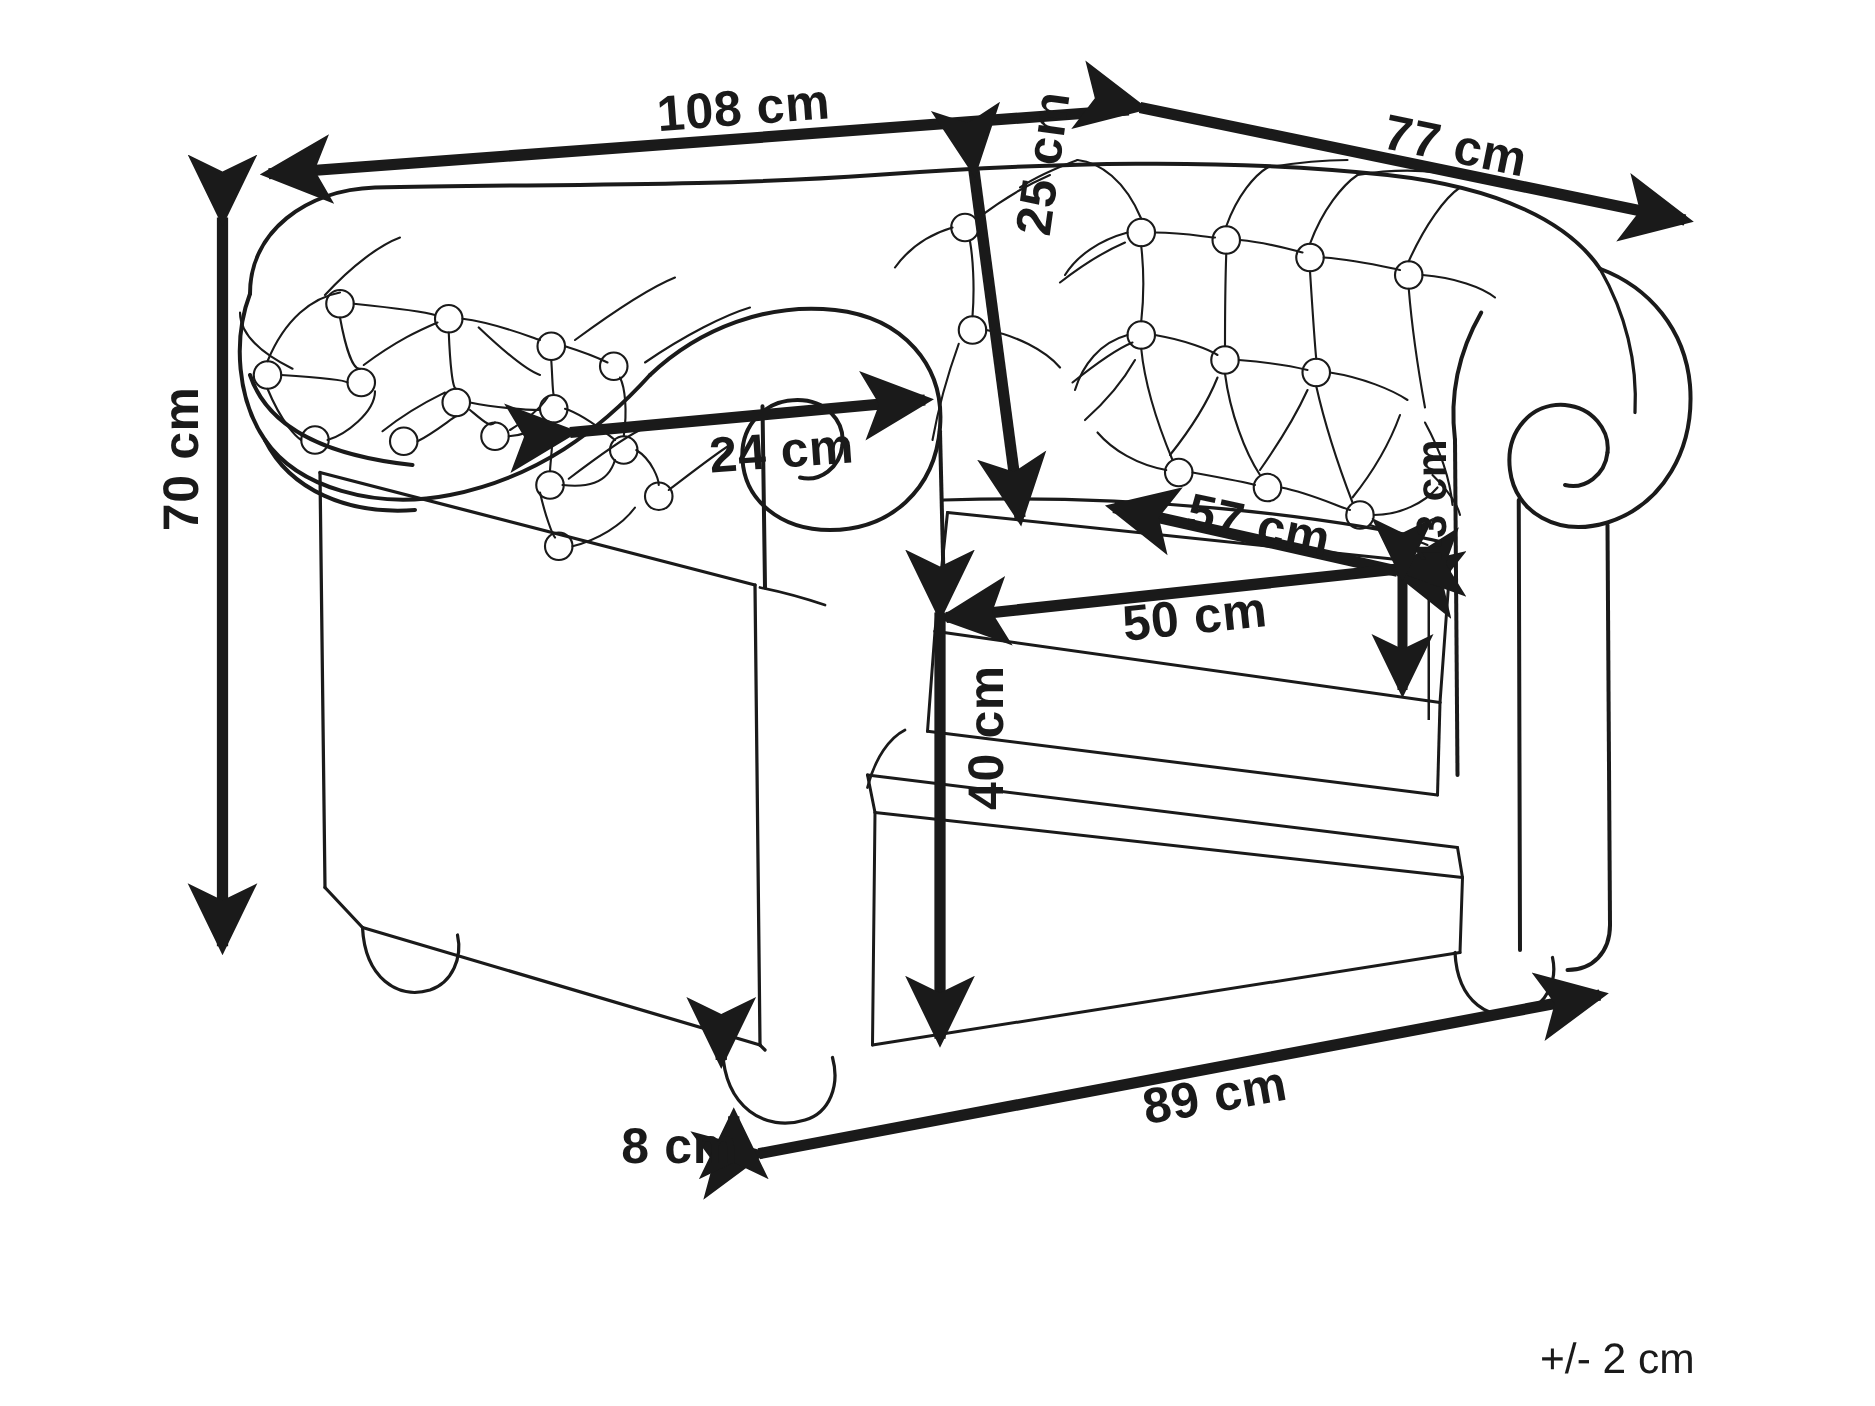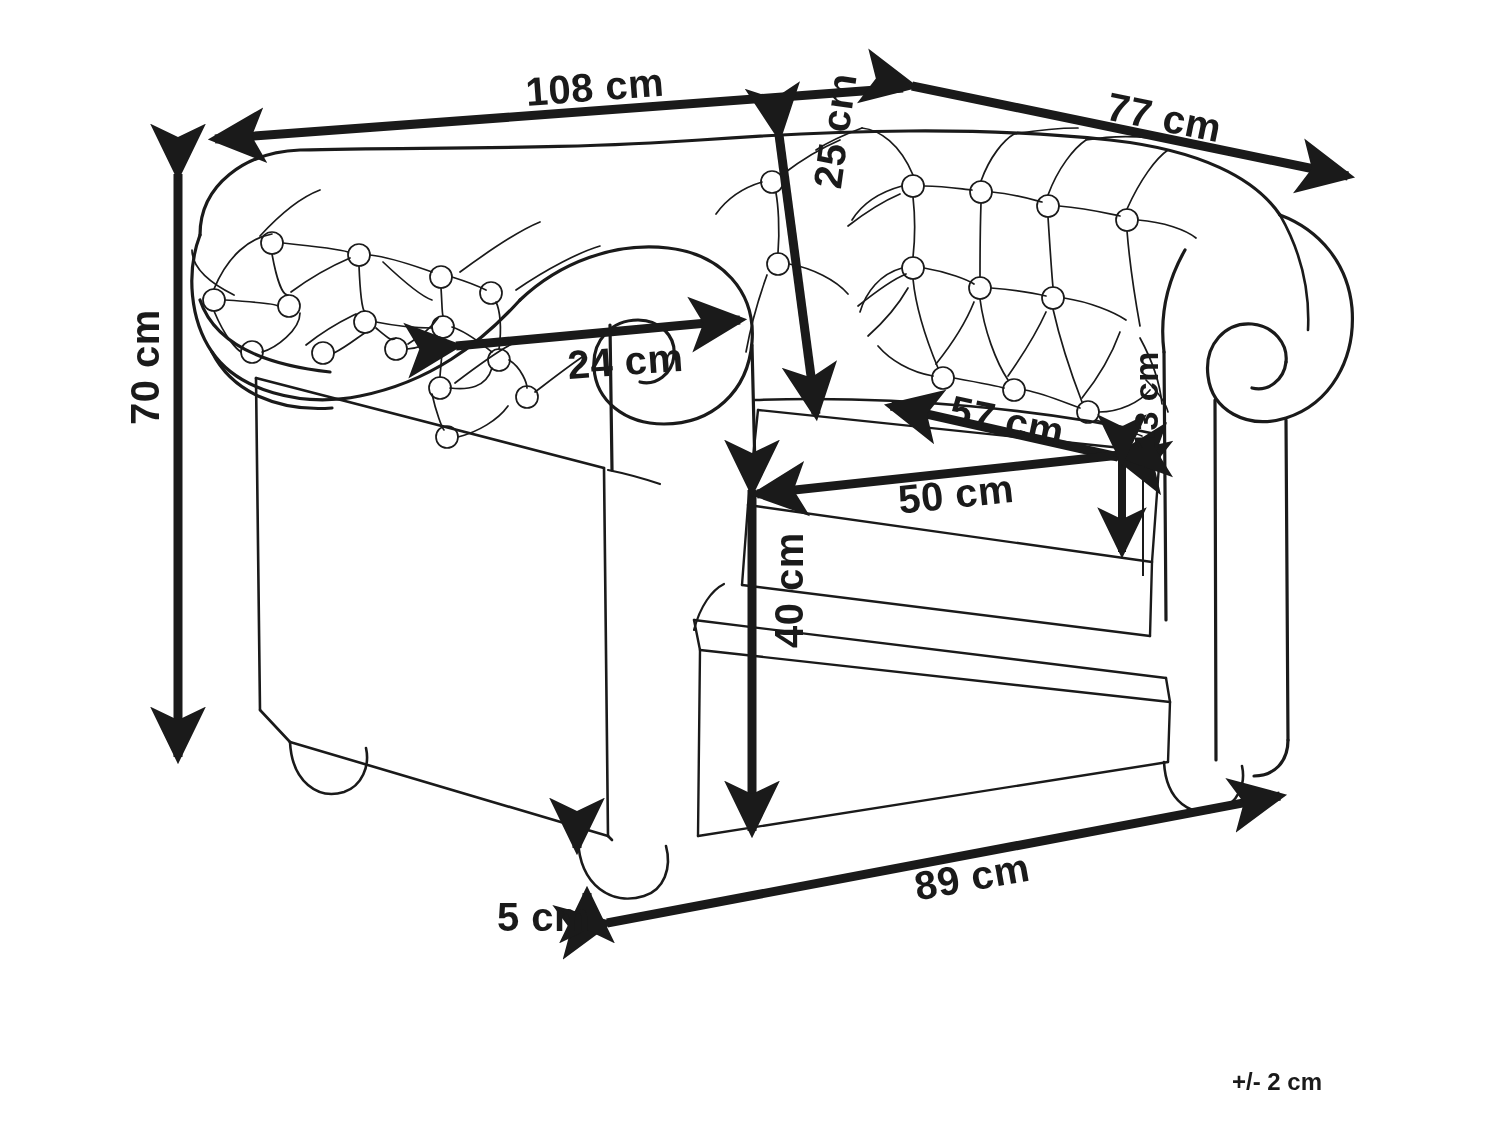--- a/index.html
+++ b/index.html
@@ -30,22 +30,22 @@
     position: absolute;
     font-family: "Liberation Sans", sans-serif;
     font-weight: bold;
     color: #1a1a1a;
     white-space: nowrap;
     letter-spacing: 0.5px;
   }
   .tolerance {
     position: absolute;
     font-family: "Liberation Sans", sans-serif;
-    font-weight: bold;
-    font-size: 24px;
+    font-weight: normal;
+    font-size: 34px;
     color: #1a1a1a;
     white-space: nowrap;
     text-align: center;
   }
 </style>
 </head>
 <body>
 
 <div id="stage">
 
@@ -323,17 +323,17 @@
   <div class="dimtext" style="left:955px; top:387px; font-size:40px; transform:rotate(12deg); transform-origin:left top;">57 cm</div>
 
   <div class="dimtext" style="left:896px; top:478px; font-size:40px; transform:rotate(-6deg); transform-origin:left top;">50 cm</div>
 
   <div class="dimtext" style="left:1127px; top:450px; font-size:34px; transform:rotate(-90deg); transform-origin:left top; width:120px;">13 cm</div>
 
   <div class="dimtext" style="left:767px; top:648px; font-size:40px; transform:rotate(-90deg); transform-origin:left top; width:150px;">40 cm</div>
 
   <div class="dimtext" style="left:911px; top:865px; font-size:40px; transform:rotate(-10deg); transform-origin:left top;">89 cm</div>
 
-  <div class="dimtext" style="left:497px; top:895px; font-size:40px;">5 cm</div>
+  <div class="dimtext" style="left:497px; top:895px; font-size:40px;">8 cm</div>
 
   <div class="tolerance" style="left:1232px; top:1068px;">+/- 2 cm</div>
 
 </div>
 
 </body></html>

